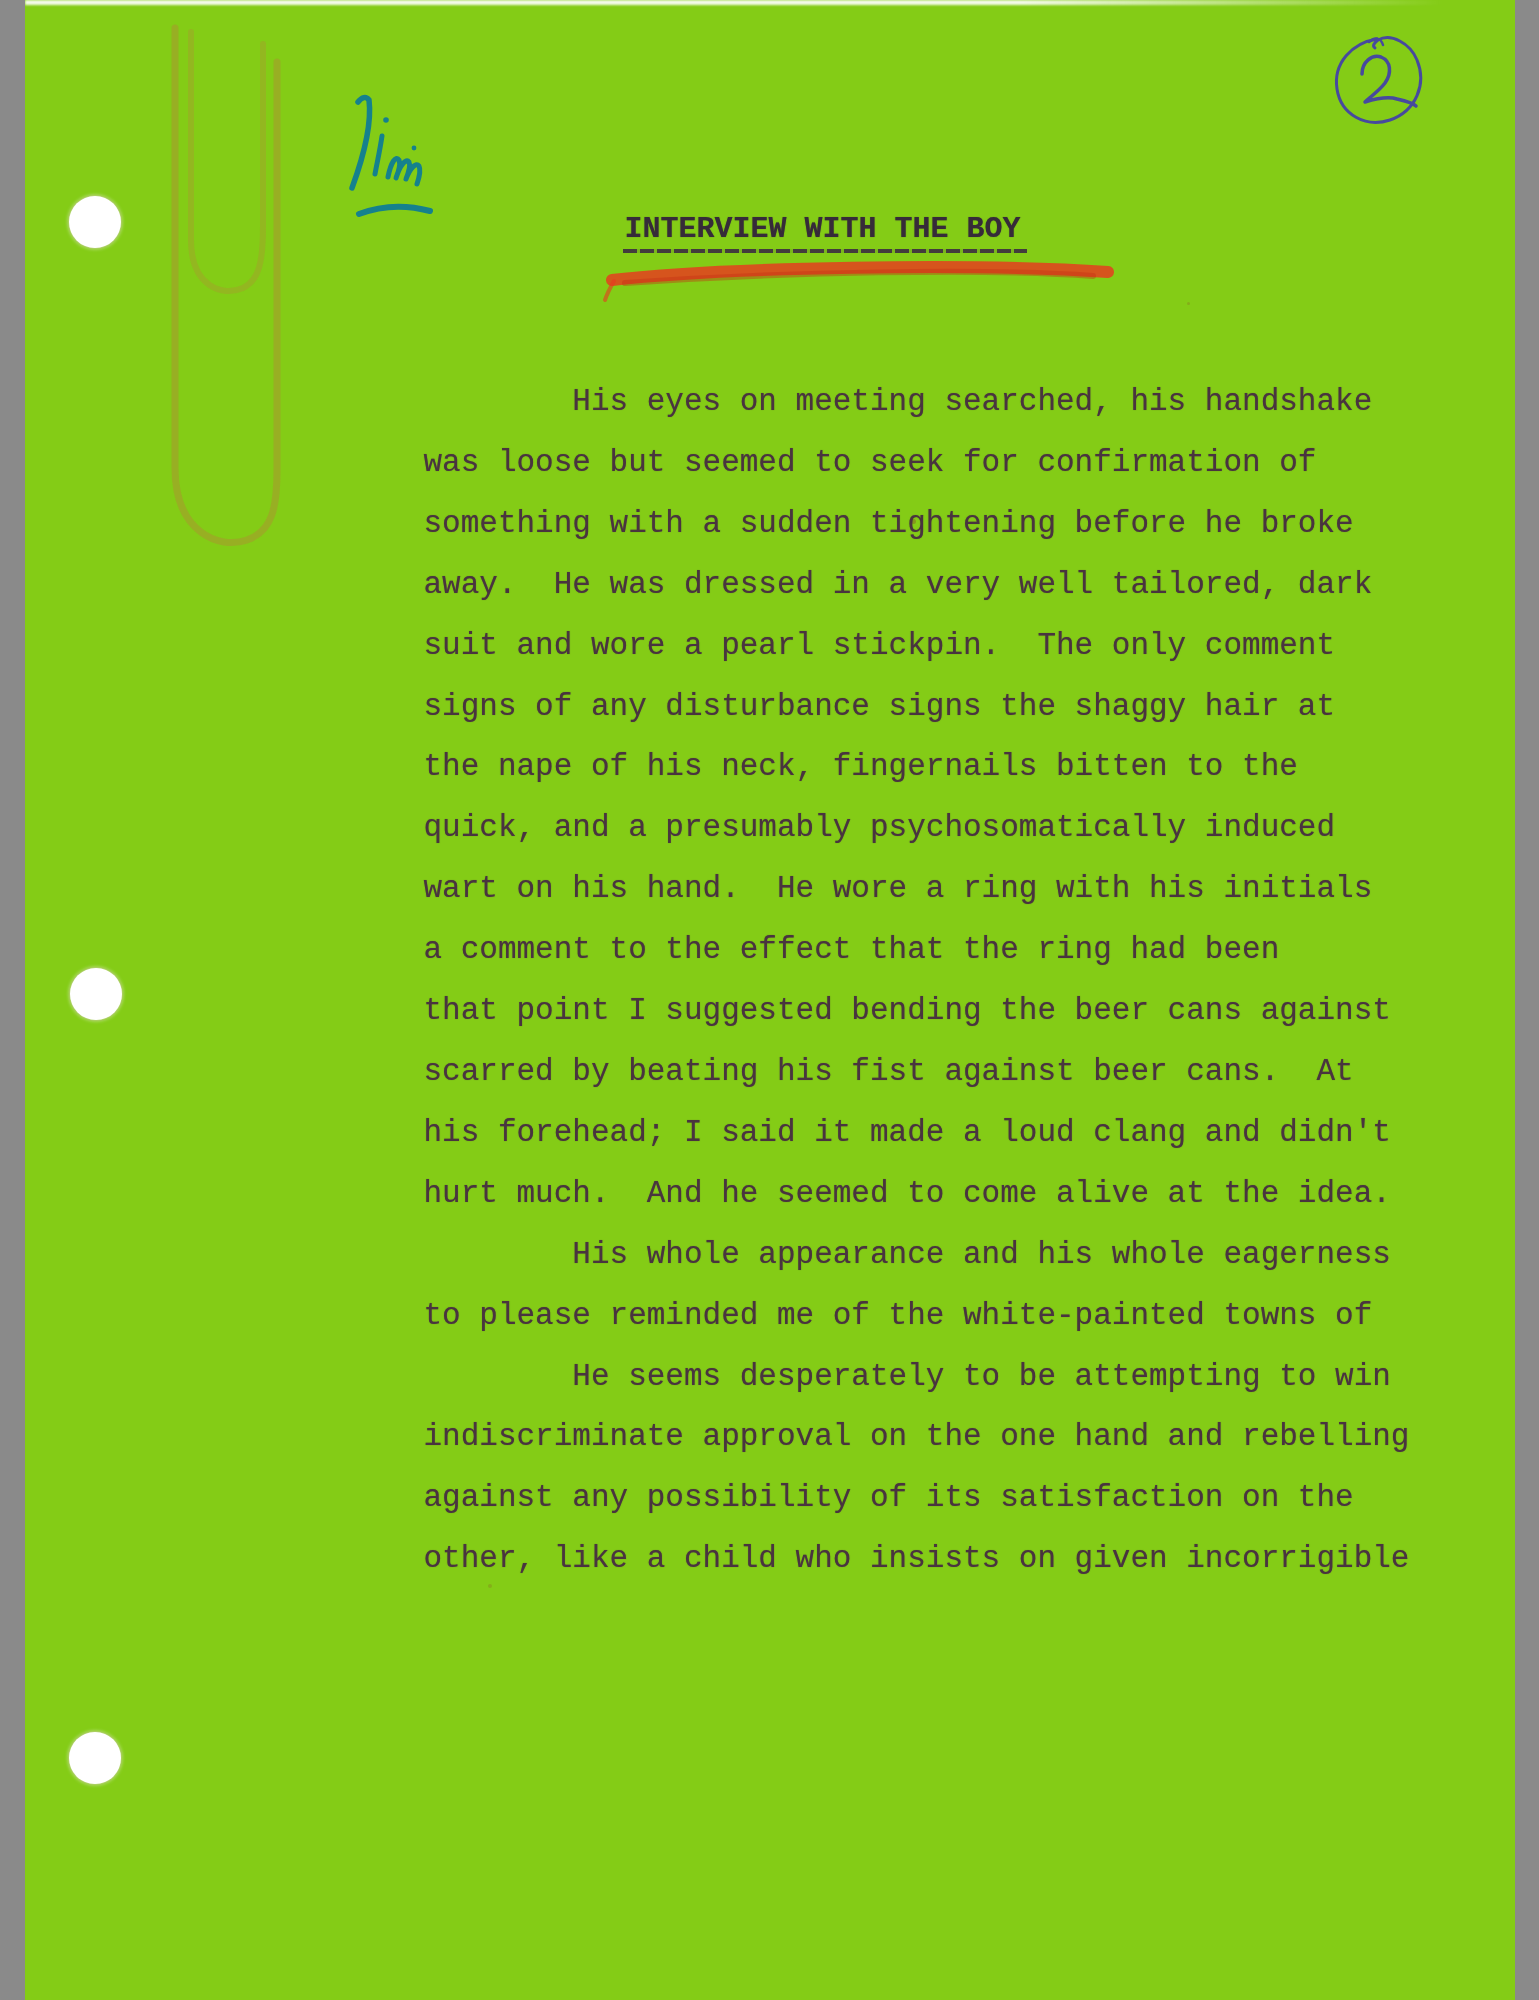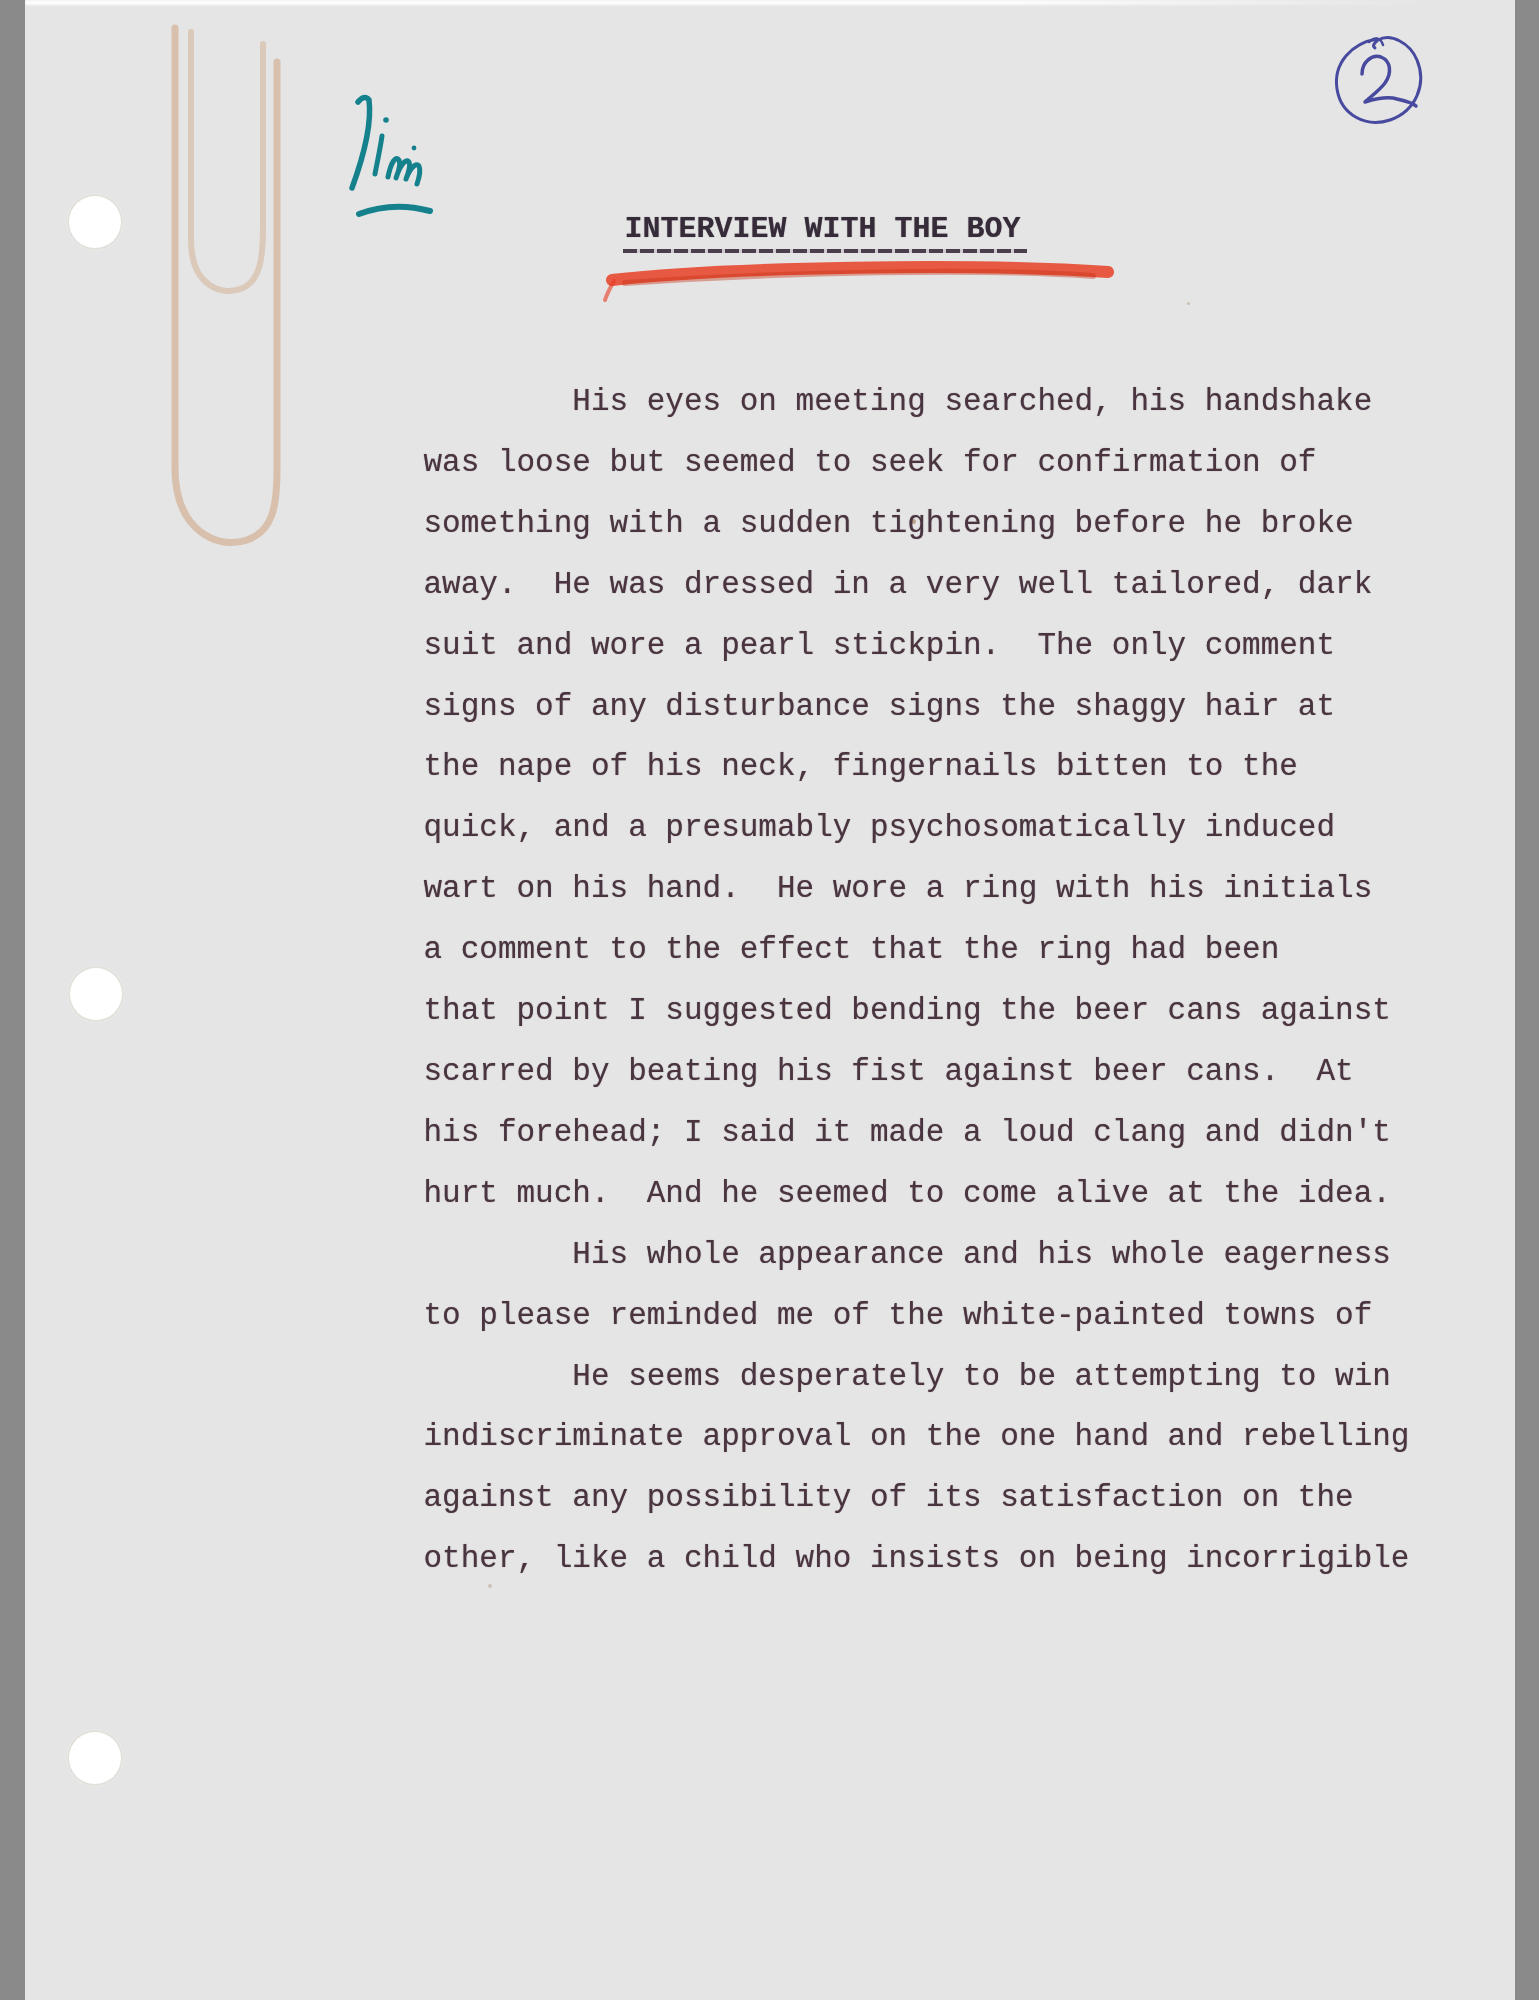--- a/index.html
+++ b/index.html
@@ -7,21 +7,21 @@
     position:relative;
     width:1490px; height:2000px;
     margin:0 auto;
     overflow:hidden;
     font-family:"Liberation Mono","DejaVu Sans Mono",monospace;
     background:
       radial-gradient(1250px 1500px at 44% 38%, rgba(255,246,222,0.30), rgba(255,246,222,0) 72%),
       linear-gradient(90deg, rgba(168,116,58,0.16) 0, rgba(168,116,58,0) 5%, rgba(168,116,58,0) 93%, rgba(168,116,58,0.18) 100%),
       linear-gradient(180deg, rgba(173,122,62,0.10) 0, rgba(173,122,62,0) 4%, rgba(173,122,62,0) 92%, rgba(160,108,52,0.16) 100%),
       #ebc globally;
-    background-color:#e5e5e5;
+    background-color:#84cc16;
   }
   .scan-edge {
     position:absolute; top:0; left:0; width:1420px; height:5px;
     background:linear-gradient(90deg, rgba(255,255,255,0.9) 0 70%, rgba(255,255,255,0) 100%);
     filter:blur(0.8px);
   }
   .hole {
     position:absolute; width:52px; height:52px; border-radius:50%;
     background:#ffffff;
     box-shadow:0 0 0 1.5px rgba(138,94,44,0.10), 0 0 4px rgba(255,255,255,0.9);
@@ -127,16 +127,16 @@
     <div class="text-line">a comment to the effect that the ring had been</div>
     <div class="text-line">that point I suggested bending the beer cans against</div>
     <div class="text-line">scarred by beating his fist against beer cans.  At</div>
     <div class="text-line">his forehead; I said it made a loud clang and didn't</div>
     <div class="text-line">hurt much.  And he seemed to come alive at the idea.</div>
     <div class="text-line">        His whole appearance and his whole eagerness</div>
     <div class="text-line">to please reminded me of the white-painted towns of</div>
     <div class="text-line">        He seems desperately to be attempting to win</div>
     <div class="text-line">indiscriminate approval on the one hand and rebelling</div>
     <div class="text-line">against any possibility of its satisfaction on the</div>
-    <div class="text-line">other, like a child who insists on being incorrigible</div>
+    <div class="text-line">other, like a child who insists on given incorrigible</div>
   </div>
 
 </div>
 
 </body></html>

